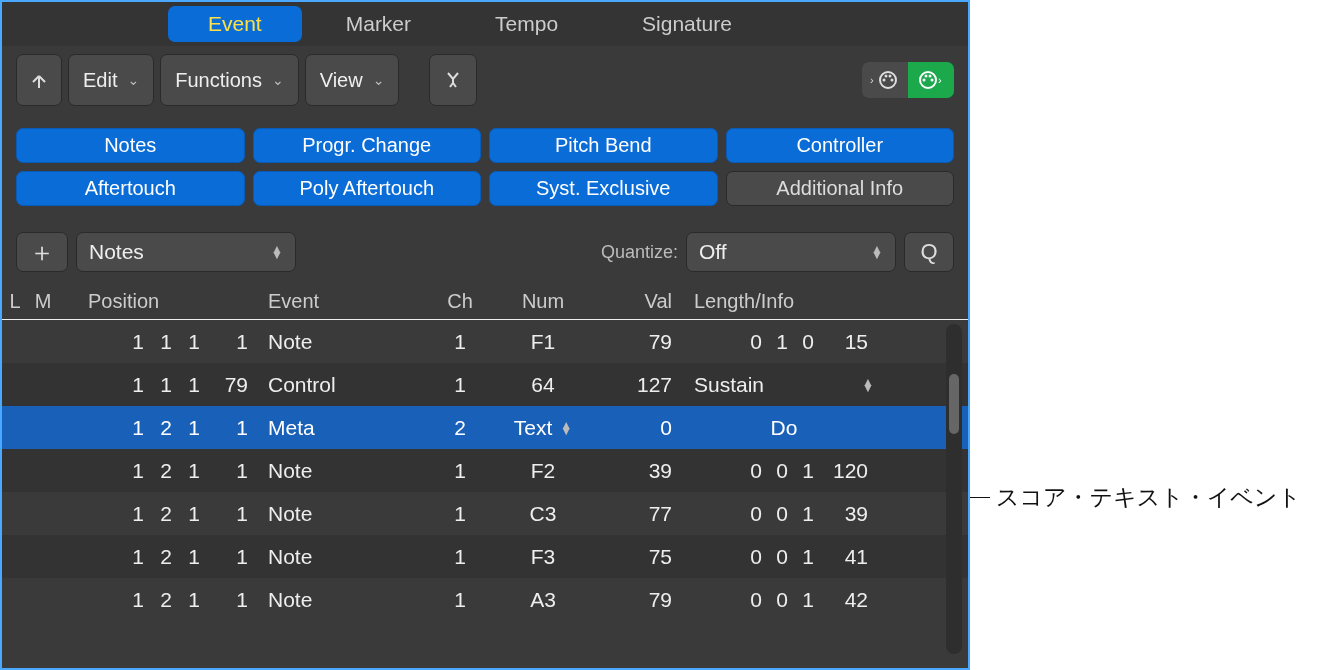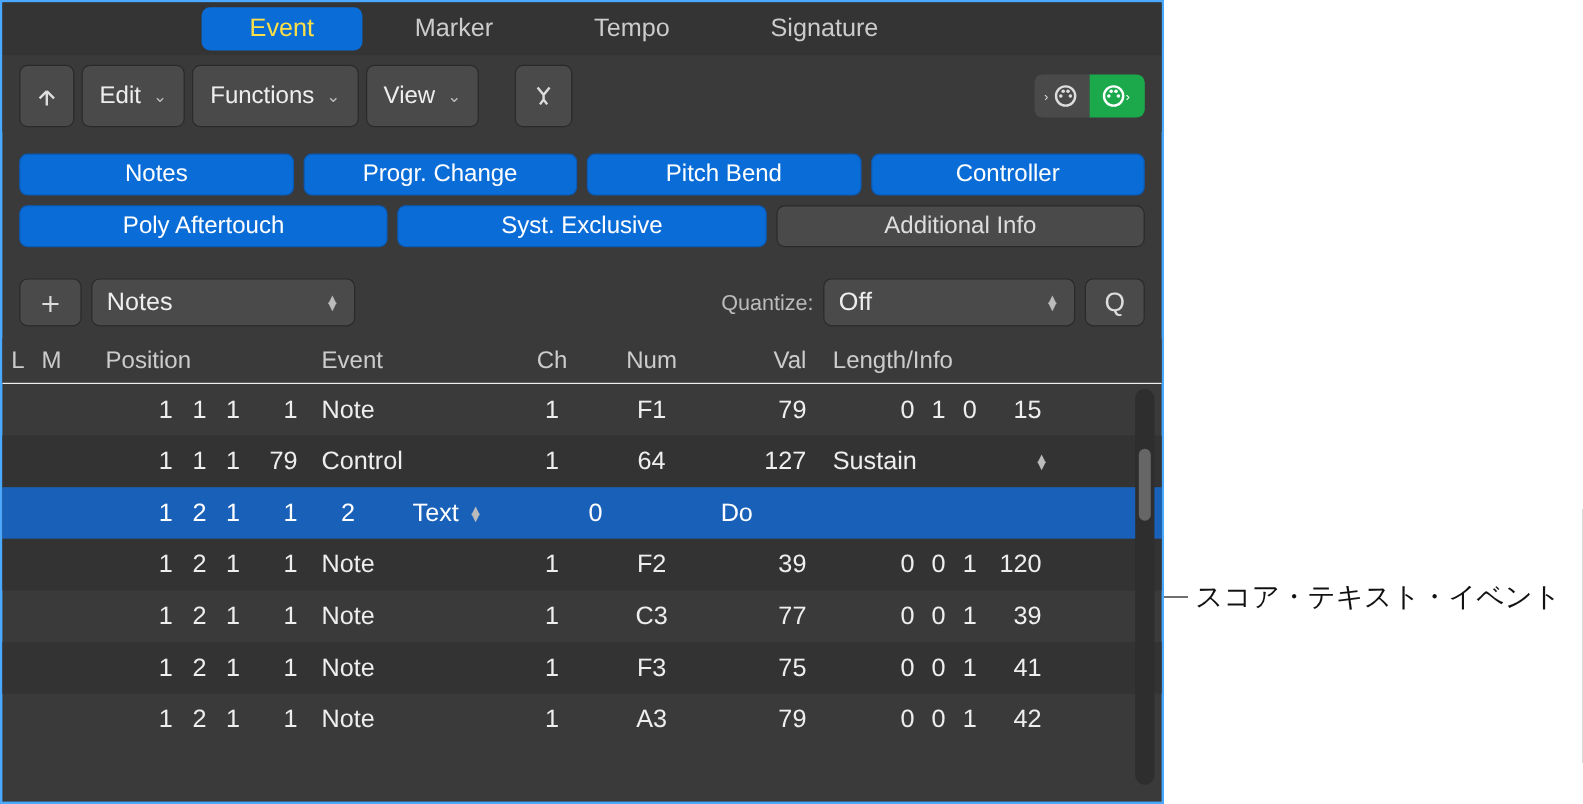--- a/index.html
+++ b/index.html
@@ -307,20 +307,21 @@
   </div>
 
   <div class="filter-rows">
     <div class="filter-row">
       <div class="fbtn">Notes</div>
       <div class="fbtn">Progr. Change</div>
       <div class="fbtn">Pitch Bend</div>
       <div class="fbtn">Controller</div>
     </div>
     <div class="filter-row">
+      <div class="fbtn">Aftertouch</div>
       <div class="fbtn">Poly Aftertouch</div>
       <div class="fbtn">Syst. Exclusive</div>
       <div class="fbtn off">Additional Info</div>
     </div>
   </div>
 
   <div class="ctrl-row">
     <div class="plus-btn">
       <span>＋</span>
     </div>
@@ -416,20 +417,21 @@
           <div class="col-l"></div>
           <div class="col-m"></div>
           <div class="col-pos">
             <div class="pos-digits">
               <span>1</span>
               <span>2</span>
               <span>1</span>
               <span class="wide">1</span>
             </div>
           </div>
+          <div class="col-status">Meta</div>
           <div class="col-ch">2</div>
           <div class="col-num">
             <div class="num-cell">
               <span>Text</span>
               <span class="updown">
                 <span>▲</span>
                 <span>▼</span>
               </span>
             </div>
           </div>

